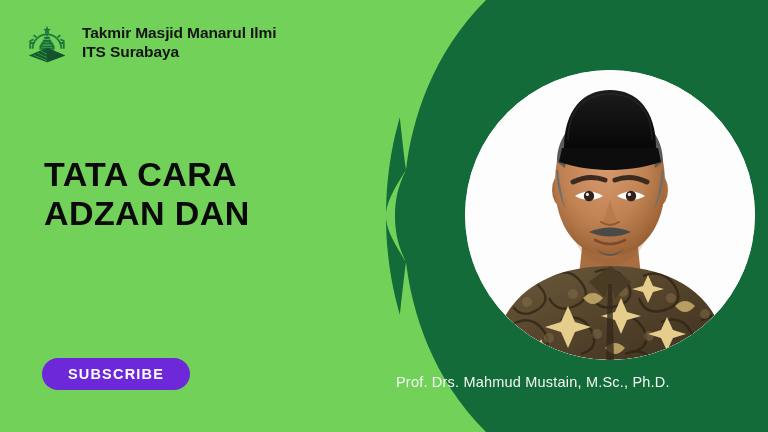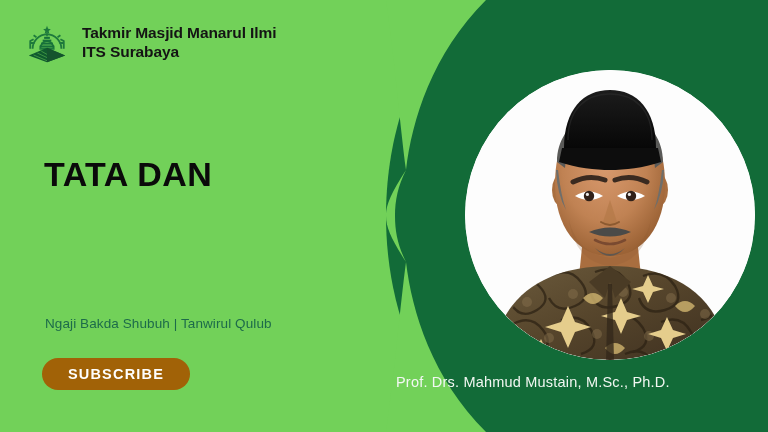--- a/index.html
+++ b/index.html
@@ -62,21 +62,21 @@
     z-index:6;
   }
 
   
   .subscribe-btn {
     position:absolute;
     left:42px; top:358px;
     width:148px; height:32px;
     border:none;
     border-radius:16px;
-    background:#a16207;
+    background:#6d28d9;
     color:#ffffff;
     font-family:"Liberation Sans", sans-serif;
     font-size:14.5px;
     font-weight:bold;
     letter-spacing:1.2px;
     cursor:pointer;
     z-index:6;
     display:flex; align-items:center; justify-content:center;
   }
 
@@ -158,24 +158,24 @@
 
       <g stroke="#72D159" stroke-width="0.9" opacity="0.55">
         <path d="M10,36.5 L24,42.5 M14,34.5 L24,39.2 M18,32.5 L24,35.9"></path>
       </g>
     </svg>
     <div class="header-text">Takmir Masjid Manarul Ilmi
 ITS Surabaya</div>
   </div>
 
   <div class="title-block">
-    <div class="title-line">TATA DAN</div>
+    <div class="title-line">TATA CARA</div>
+    <div class="title-line">ADZAN DAN</div>
   </div>
 
-  <div class="subtitle">Ngaji Bakda Shubuh | Tanwirul Qulub</div>
 
   <button class="subscribe-btn">SUBSCRIBE</button>
 
   <div class="portrait-wrap">
     <svg class="portrait-svg" viewBox="0 0 290 290" aria-hidden="true">
       <defs>
         <radialGradient id="skin" cx="45%" cy="38%" r="62%">
           <stop offset="0%" stop-color="#D99A6E"></stop>
           <stop offset="62%" stop-color="#C08253"></stop>
           <stop offset="100%" stop-color="#9C6336"></stop>

